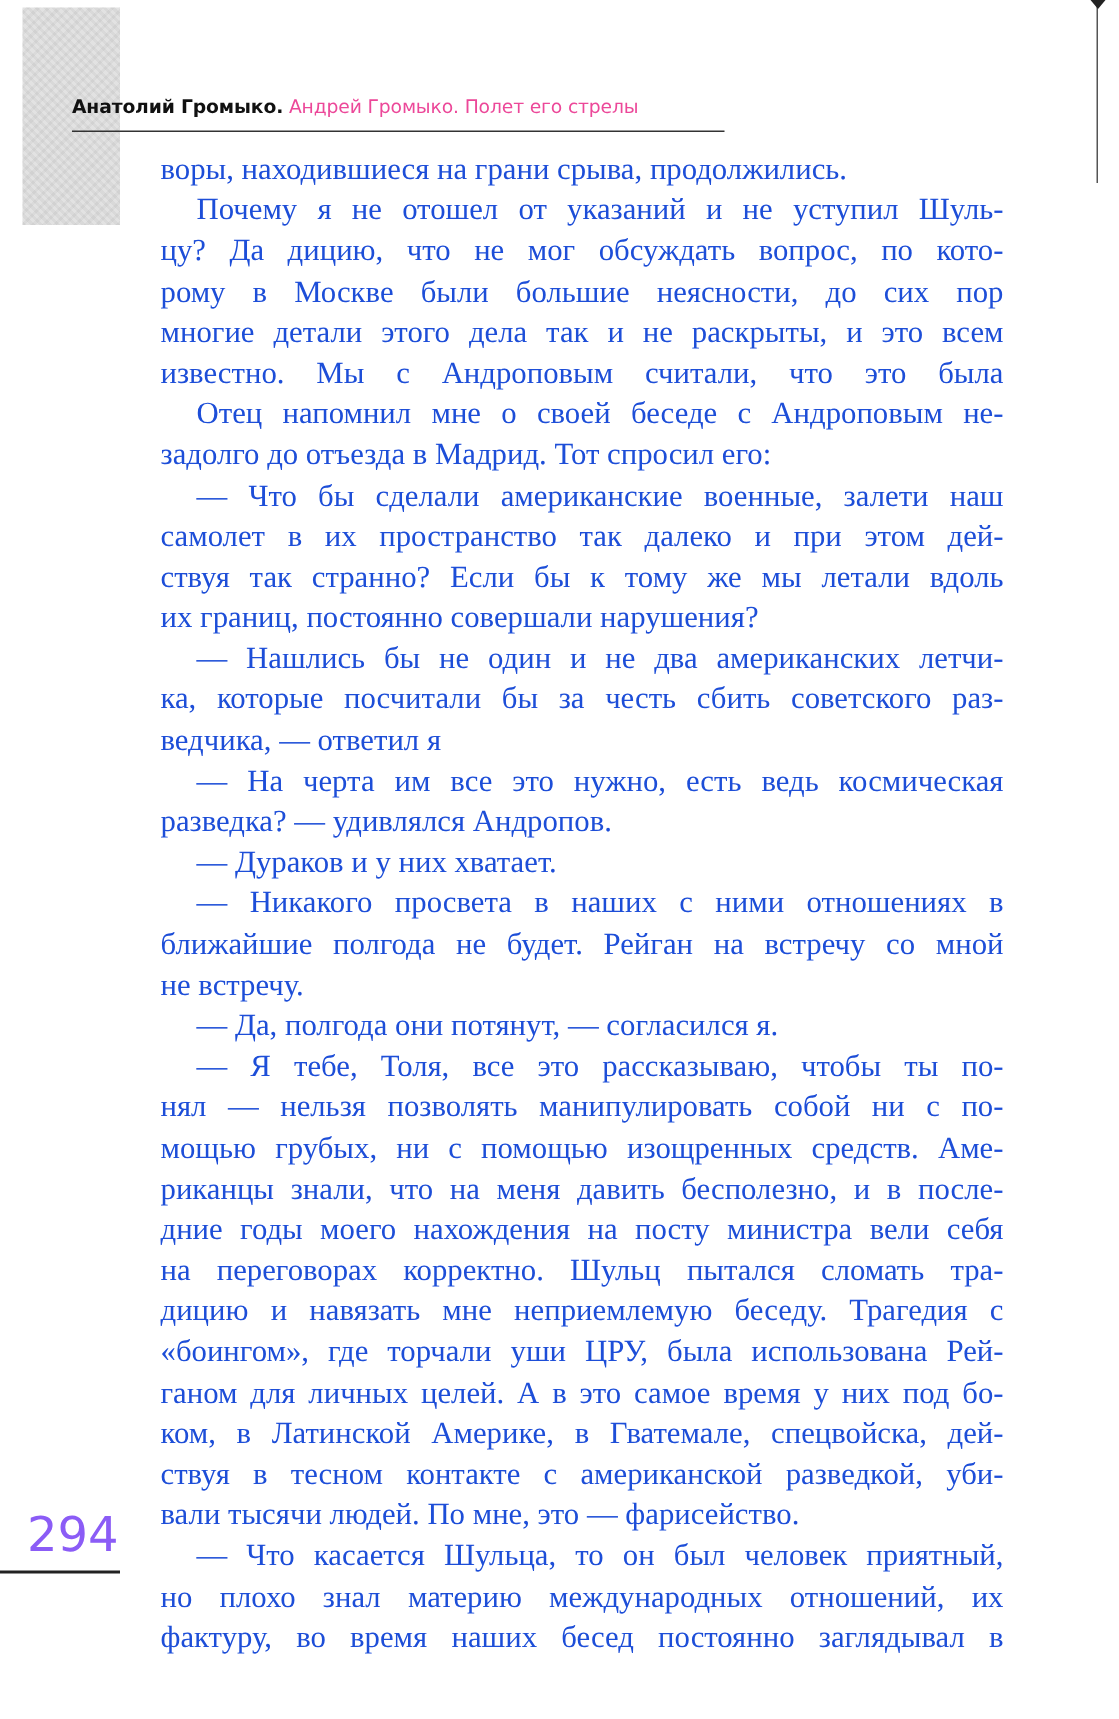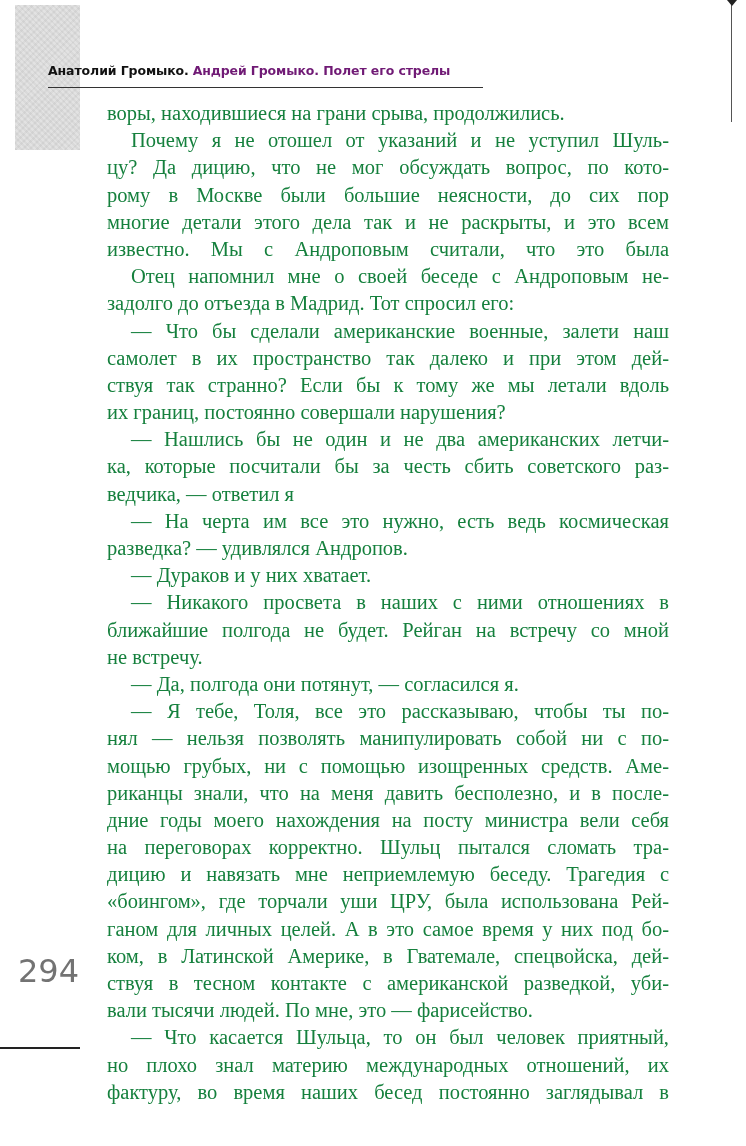--- a/index.html
+++ b/index.html
@@ -18,38 +18,38 @@
       position: absolute; left: 727px; top: 0; width: 0; height: 0;
       border-left: 5px solid transparent; border-right: 5px solid transparent;
       border-top: 6px solid #222;
     }
     .running-head {
       position: absolute; left: 48px; top: 63px;
       font-family: "DejaVu Sans", sans-serif; font-size: 12.5px; color: #111;
       white-space: nowrap; letter-spacing: -0.1px;
     }
     .running-head .author { font-weight: bold; text-align: right; }
-    .running-head .title { font-weight: bold; color: #701a75; }
+    .running-head .title { font-weight: normal; color: #ec4899; }
     .head-rule {
       position: absolute; left: 48px; top: 87px; width: 435px; height: 1px; background: #333;
     }
     .body-text {
       position: absolute; left: 107px; top: 100px; width: 562px;
-      font-family: "Liberation Serif", serif; font-size: 20.5px; line-height: 27.2px; color: #15803d;
+      font-family: "Liberation Serif", serif; font-size: 20.5px; line-height: 27.2px; color: #1d4ed8;
       text-align: justify;
     }
     .body-text .line {
       display: block; white-space: nowrap; text-align: justify; text-align-last: justify;
       height: 27.2px;
     }
     .body-text .line.last { text-align-last: left; }
     .body-text .line.indent { padding-left: 24px; }
     .page-number {
-      position: absolute; left: 18px; top: 952px;
-      font-family: "DejaVu Sans", sans-serif; font-size: 32px; color: #737373; letter-spacing: 0px;
+      position: absolute; left: 18px; top: 1004px;
+      font-family: "DejaVu Sans", sans-serif; font-size: 32px; color: #8b5cf6; letter-spacing: 0px;
       width: 60px; text-align: right;
     }
     .folio-rule {
       position: absolute; left: 0; top: 1047px; width: 80px; height: 2px; background: #222;
     }
   </style>
 </head>
 <body>
 
 <div class="gray-strip"></div>

